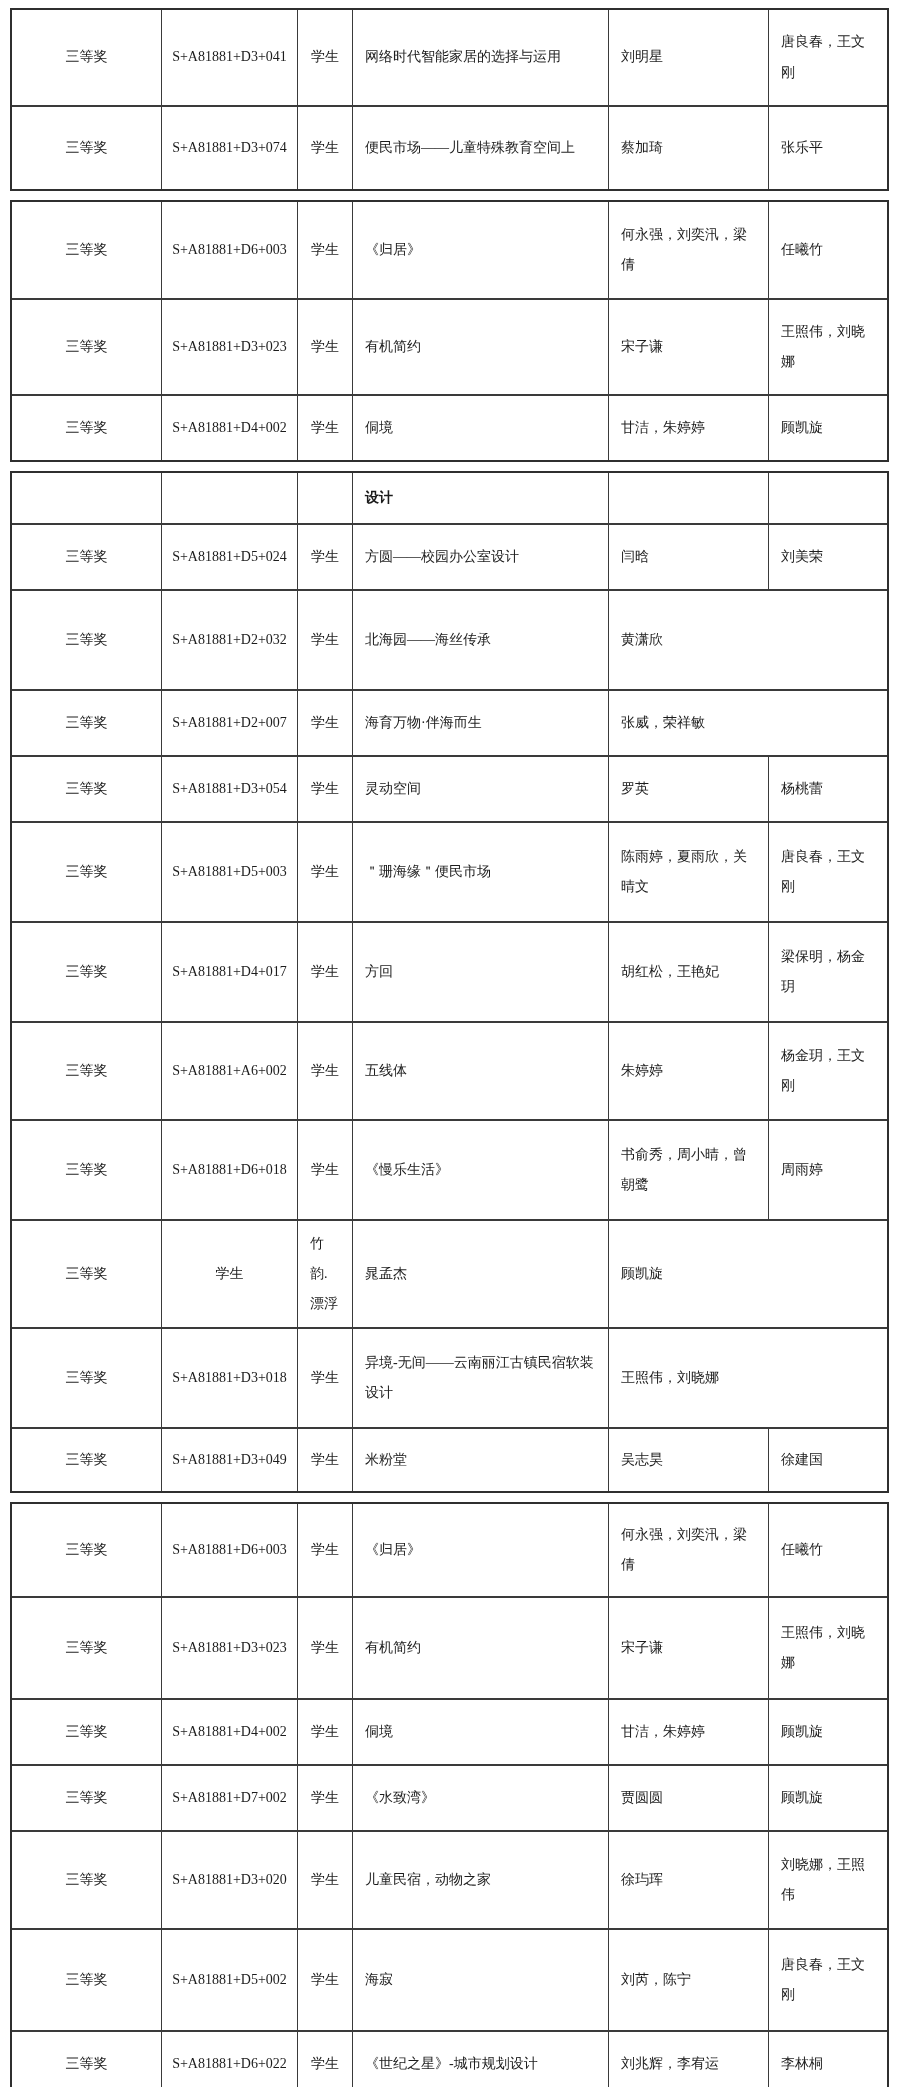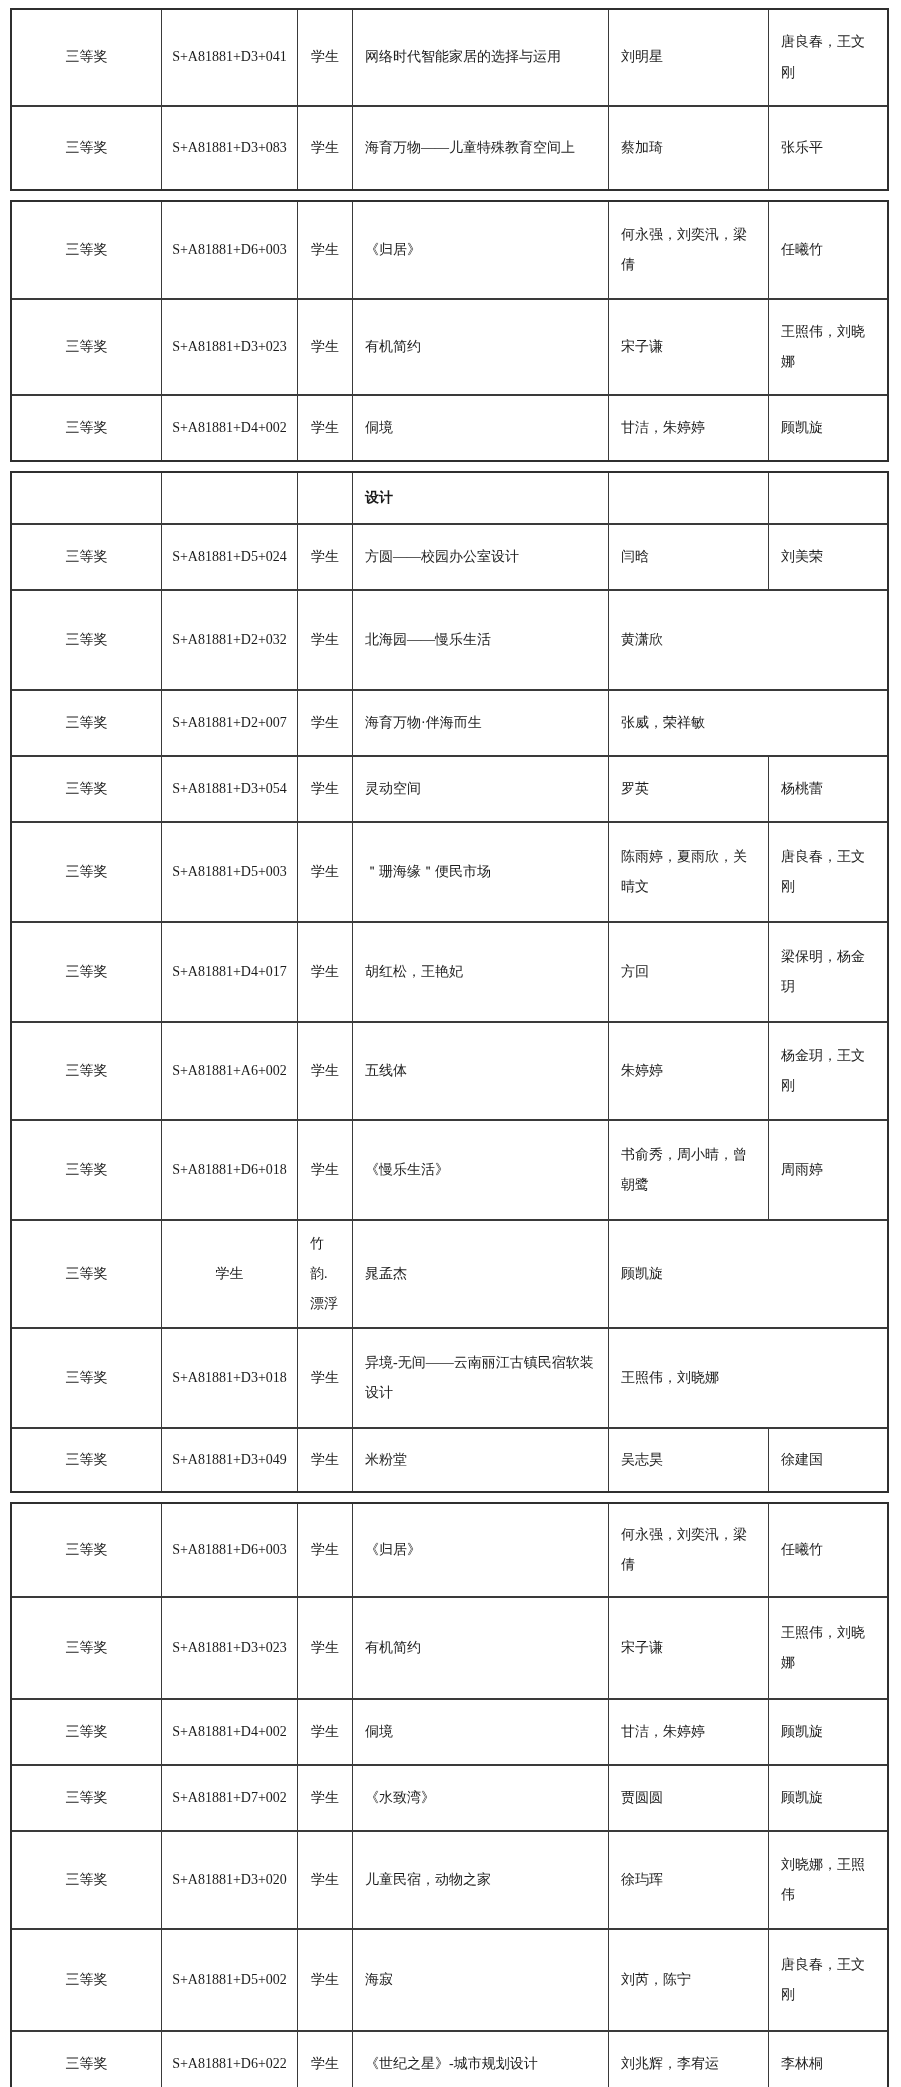--- a/index.html
+++ b/index.html
@@ -53,23 +53,23 @@
       <div class="t-row" style="min-height: 95px;">
         <div class="t-cell c-award">三等奖</div>
         <div class="t-cell c-code">S+A81881+D3+041</div>
         <div class="t-cell c-type">学生</div>
         <div class="t-cell c-title">网络时代智能家居的选择与运用</div>
         <div class="t-cell c-students">刘明星</div>
         <div class="t-cell c-advisors">唐良春，王文刚</div>
       </div>
       <div class="t-row" style="min-height: 82px;">
         <div class="t-cell c-award">三等奖</div>
-        <div class="t-cell c-code">S+A81881+D3+083</div>
-        <div class="t-cell c-type">学生</div>
-        <div class="t-cell c-title">海育万物——儿童特殊教育空间上</div>
+        <div class="t-cell c-code">S+A81881+D3+074</div>
+        <div class="t-cell c-type">学生</div>
+        <div class="t-cell c-title">便民市场——儿童特殊教育空间上</div>
         <div class="t-cell c-students">蔡加琦</div>
         <div class="t-cell c-advisors">张乐平</div>
       </div>
     </div>
     <div class="table-section">
       <div class="t-row" style="min-height: 96px;">
         <div class="t-cell c-award">三等奖</div>
         <div class="t-cell c-code">S+A81881+D6+003</div>
         <div class="t-cell c-type">学生</div>
         <div class="t-cell c-title">《归居》</div>
@@ -107,21 +107,21 @@
         <div class="t-cell c-code">S+A81881+D5+024</div>
         <div class="t-cell c-type">学生</div>
         <div class="t-cell c-title">方圆——校园办公室设计</div>
         <div class="t-cell c-students">闫晗</div>
         <div class="t-cell c-advisors">刘美荣</div>
       </div>
       <div class="t-row" style="min-height: 98px;">
         <div class="t-cell c-award">三等奖</div>
         <div class="t-cell c-code">S+A81881+D2+032</div>
         <div class="t-cell c-type">学生</div>
-        <div class="t-cell c-title">北海园——慢乐生活</div>
+        <div class="t-cell c-title">北海园——海丝传承</div>
         <div class="t-cell c-advisors">黄潇欣</div>
       </div>
       <div class="t-row" style="min-height: 64px;">
         <div class="t-cell c-award">三等奖</div>
         <div class="t-cell c-code">S+A81881+D2+007</div>
         <div class="t-cell c-type">学生</div>
         <div class="t-cell c-title">海育万物·伴海而生</div>
         <div class="t-cell c-students">张威，荣祥敏</div>
       </div>
       <div class="t-row" style="min-height: 64px;">
@@ -137,22 +137,22 @@
         <div class="t-cell c-code">S+A81881+D5+003</div>
         <div class="t-cell c-type">学生</div>
         <div class="t-cell c-title">＂珊海缘＂便民市场</div>
         <div class="t-cell c-students">陈雨婷，夏雨欣，关晴文</div>
         <div class="t-cell c-advisors">唐良春，王文刚</div>
       </div>
       <div class="t-row" style="min-height: 98px;">
         <div class="t-cell c-award">三等奖</div>
         <div class="t-cell c-code">S+A81881+D4+017</div>
         <div class="t-cell c-type">学生</div>
+        <div class="t-cell c-title">方回</div>
         <div class="t-cell c-students">胡红松，王艳妃</div>
-        <div class="t-cell c-title">方回</div>
         <div class="t-cell c-advisors">梁保明，杨金玥</div>
       </div>
       <div class="t-row" style="min-height: 96px;">
         <div class="t-cell c-award">三等奖</div>
         <div class="t-cell c-code">S+A81881+A6+002</div>
         <div class="t-cell c-type">学生</div>
         <div class="t-cell c-title">五线体</div>
         <div class="t-cell c-students">朱婷婷</div>
         <div class="t-cell c-advisors">杨金玥，王文刚</div>
       </div>

